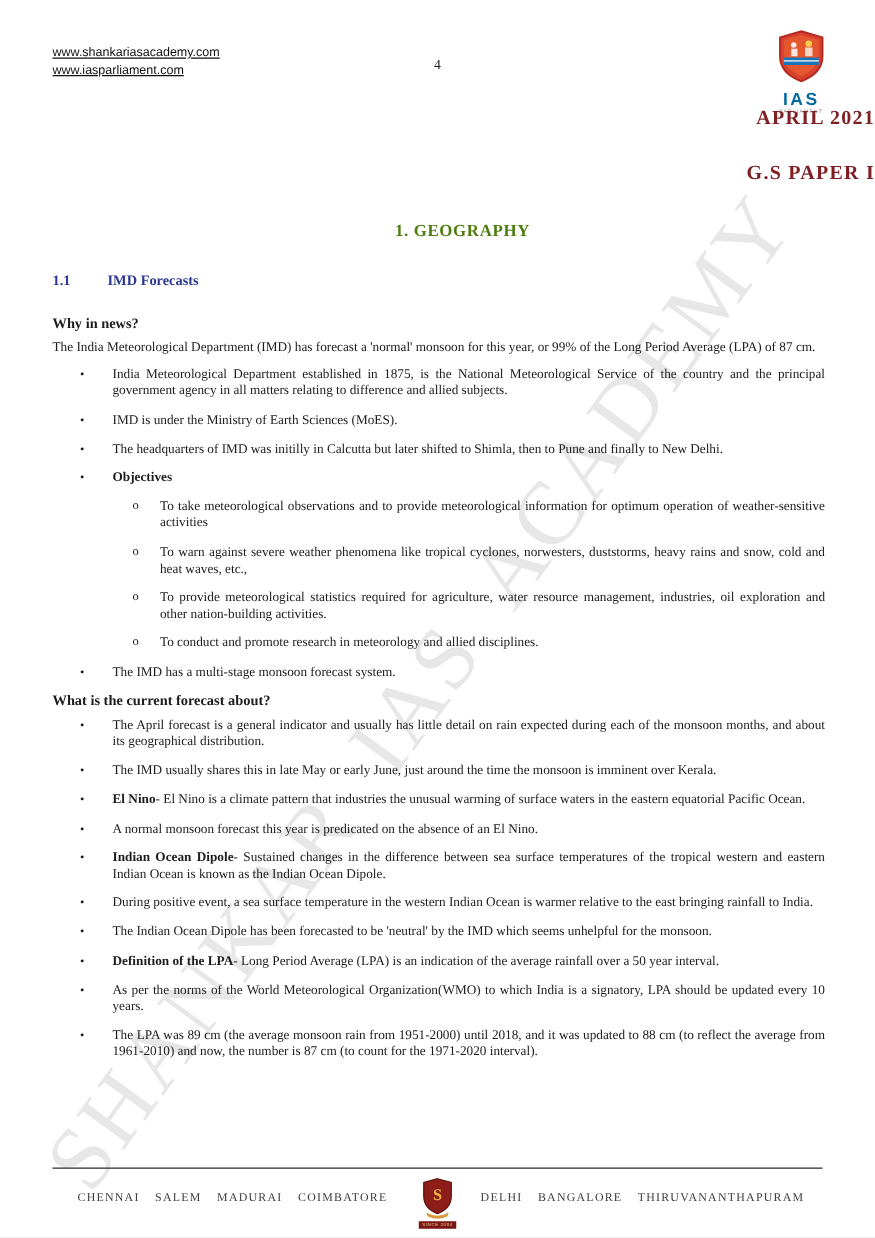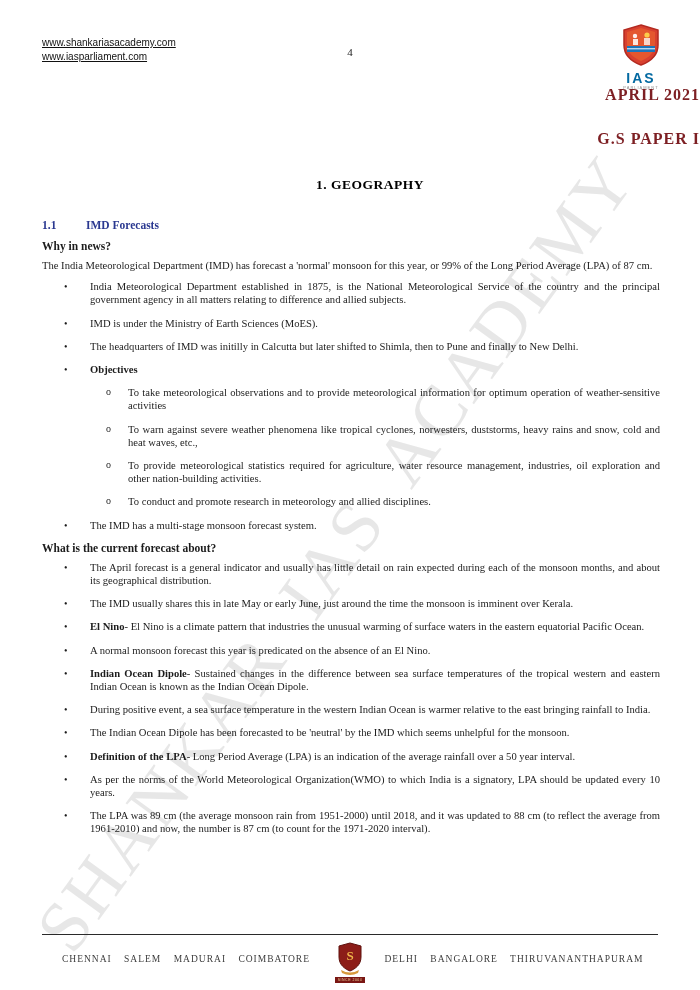--- a/index.html
+++ b/index.html
@@ -21,25 +21,25 @@
               letter-spacing:2px;color:#0369a1;margin-top:2px;}
   .brand-sub{font-family:"Liberation Sans",sans-serif;font-size:4px;color:#8a8a8a;
              letter-spacing:1px;margin-top:1px;}
 
   
   .t-month,.t-paper{position:absolute;left:0;right:0;text-align:right;font-weight:bold;
                     font-size:16px;letter-spacing:1px;color:#7d1f23;}
   .t-month{top:86px;}
   .t-paper{top:130px;}
   .t-section{position:absolute;left:0;right:0;top:177px;text-align:center;font-weight:bold;
-             font-size:13.5px;letter-spacing:0.5px;color:#000000;padding-left:40px;}
+             font-size:13.5px;letter-spacing:0.5px;color:#4d7c0f;padding-left:40px;}
 
   
   .content{position:absolute;left:42px;top:219px;width:618px;}
-  .sec-title{color:#2a3890;font-weight:bold;font-size:11.5px;margin-bottom:9px;}
+  .sec-title{color:#2a3890;font-weight:bold;font-size:11.5px;margin-bottom:22px;}
   .sec-num{display:inline-block;width:44px;}
   .h{font-weight:bold;font-size:11.5px;margin:9px 0 7px 0;}
   .p{font-size:10.6px;line-height:13.2px;text-align:justify;margin:0 0 8px 0;}
   .b{position:relative;padding-left:48px;font-size:10.6px;line-height:13.2px;
      text-align:justify;margin:0 0 10px 0;}
   .b > .m{position:absolute;left:22px;top:0;font-size:10px;}
   .sb{position:relative;padding-left:86px;font-size:10.6px;line-height:13.2px;
       text-align:justify;margin:0 0 10px 0;}
   .sb > .m{position:absolute;left:64px;top:-1px;font-size:10px;}
   .ld{font-weight:bold;}

